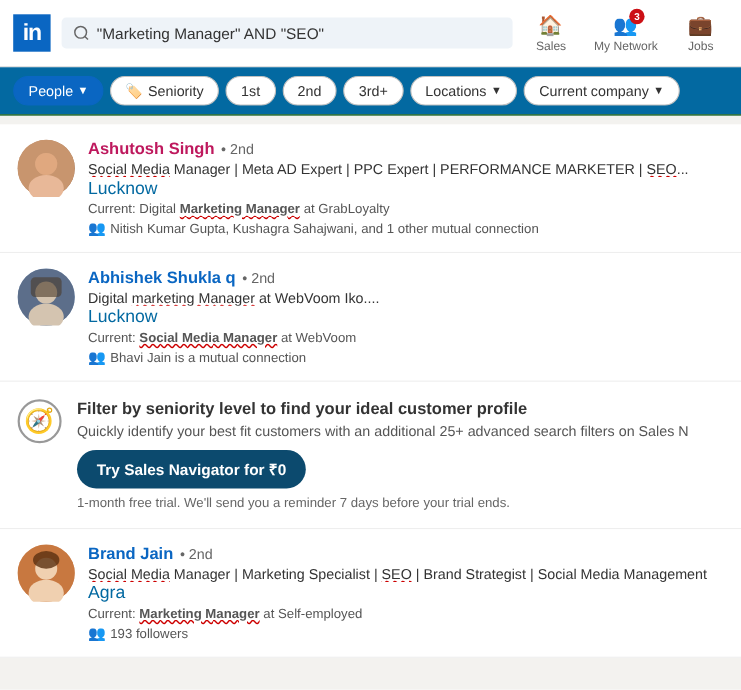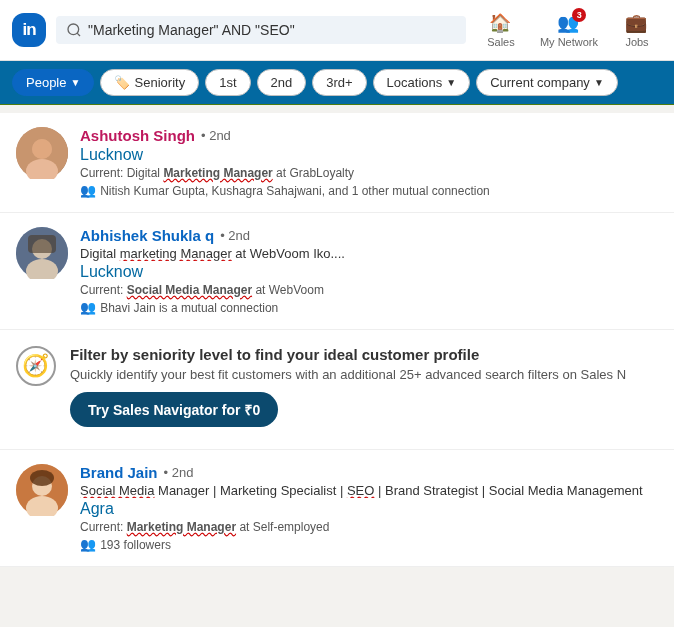--- a/index.html
+++ b/index.html
@@ -13,24 +13,24 @@
       align-items: center;
       padding: 8px 12px;
       gap: 10px;
       position: sticky;
       top: 0;
       z-index: 10;
     }
     .linkedin-logo {
       width: 34px; height: 34px;
       background: #0a66c2;
-      border-radius: 12px;
+      border-radius: 0;
       display: flex; align-items: center; justify-content: center;
       color: #fff;
-      font-size: 17px;
+      font-size: 21px;
       font-weight: 900;
       flex-shrink: 0;
       letter-spacing: -1px;
     }
     .search-bar {
       display: flex; align-items: center;
       background: #eef3f8;
       border-radius: 4px;
       padding: 6px 10px;
       flex: 1;
@@ -237,20 +237,23 @@
         <circle cx="26" cy="22" r="10" fill="#e8b898"></circle>
         <ellipse cx="26" cy="44" rx="16" ry="12" fill="#e8b898"></ellipse>
         <circle cx="26" cy="22" r="10" fill="#d4905a" opacity="0.4"></circle>
       </svg>
     </div>
     <div class="person-info">
       <div class="person-name-row">
         <span class="person-name" style="cursor:pointer;color:#be185d;">Ashutosh Singh</span>
         <span class="connection-degree">• 2nd</span>
       </div>
+      <div class="person-headline">
+        <span class="underline-red">Social Media</span><span> Manager | Meta AD Expert | PPC Expert | PERFORMANCE MARKETER | </span><span class="underline-red">SEO</span><span>...</span>
+      </div>
       <div class="person-location">Lucknow</div>
       <div class="person-current">Current: Digital <span class="underline-red bold">Marketing Manager</span> at GrabLoyalty</div>
       <div class="person-mutual">
         <span class="mutual-icon">👥</span>
         <span>Nitish Kumar Gupta, Kushagra Sahajwani, and 1 other mutual connection</span>
       </div>
     </div>
   </div>
 
   <div class="person-card">
@@ -278,20 +281,21 @@
       </div>
     </div>
   </div>
 
   <div class="promo-card">
     <div class="compass-icon">🧭</div>
     <div class="promo-content">
       <div class="promo-title">Filter by seniority level to find your ideal customer profile</div>
       <div class="promo-desc">Quickly identify your best fit customers with an additional 25+ advanced search filters on Sales N</div>
       <button class="promo-btn">Try Sales Navigator for ₹0</button>
+      <div class="promo-trial">1-month free trial. We'll send you a reminder 7 days before your trial ends.</div>
     </div>
   </div>
 
   <div class="person-card">
     <div class="avatar-placeholder avatar-3">
       <svg width="52" height="52" viewBox="0 0 52 52" xmlns="http://www.w3.org/2000/svg">
         <circle cx="26" cy="26" r="26" fill="#c87840"></circle>
         <circle cx="26" cy="22" r="10" fill="#f0d0b0"></circle>
         <ellipse cx="26" cy="44" rx="16" ry="12" fill="#f0d0b0"></ellipse>
         <ellipse cx="26" cy="14" rx="12" ry="8" fill="#5a3010" opacity="0.8"></ellipse>

